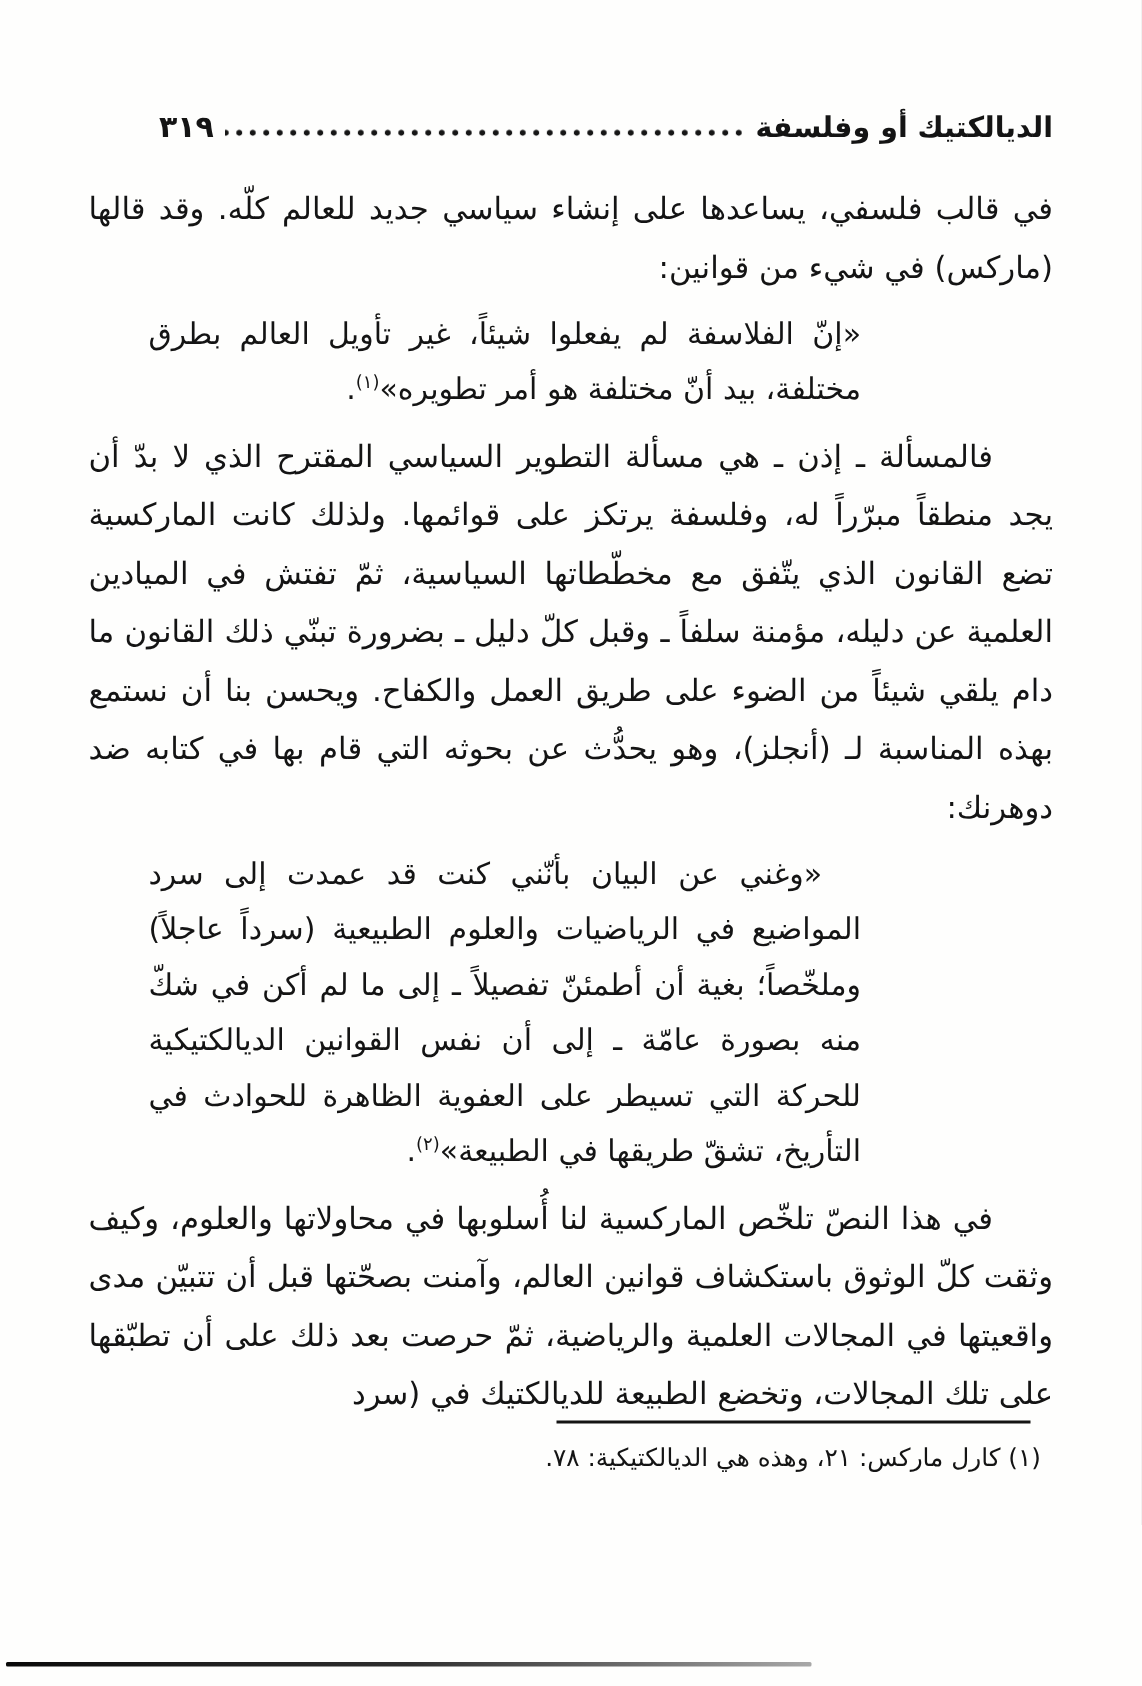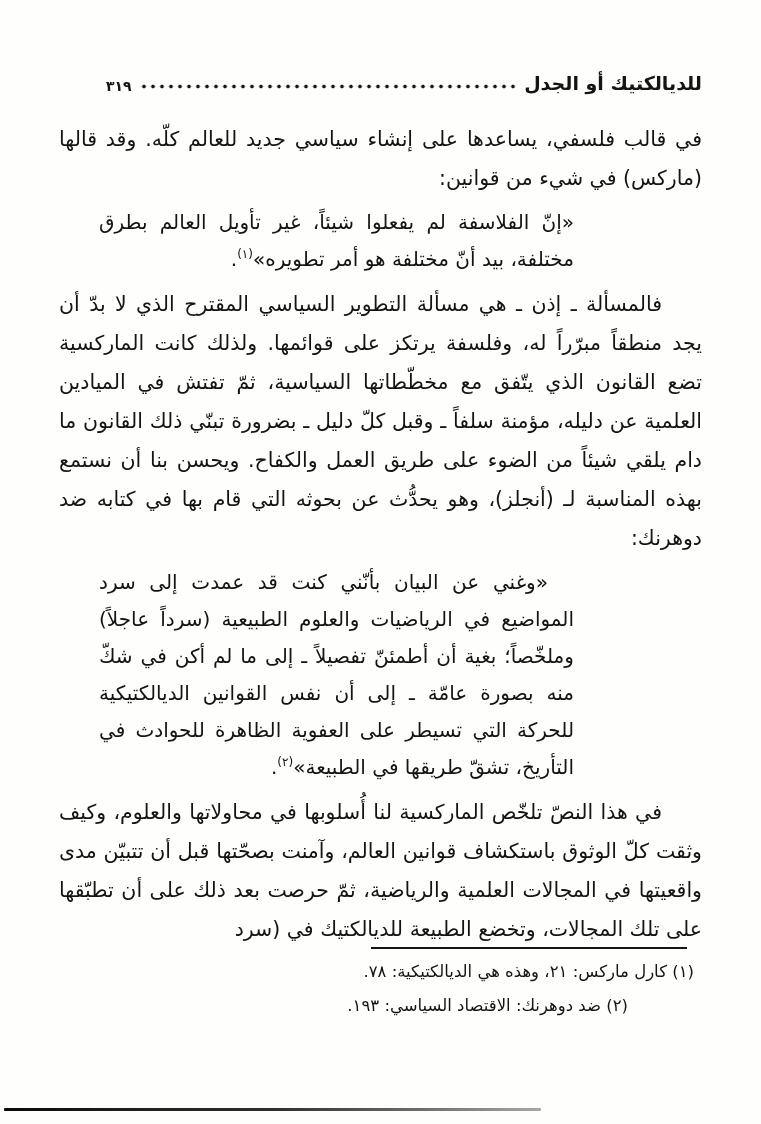--- a/index.html
+++ b/index.html
@@ -19,21 +19,21 @@
     position:absolute; top:72px; right:59px; left:106px;
     display:flex; align-items:flex-end;
     font-weight:bold;
   }
   .chapter-title { white-space:nowrap; font-size:19px; letter-spacing:.2px; }
   .dot-leader {
     flex:1; height:7px; margin:0 7px 4px 7px;
     background-image:radial-gradient(circle, #161616 1.7px, transparent 2.2px);
     background-size:9px 7px; background-repeat:repeat-x; background-position:right center;
   }
-  .page-number { white-space:nowrap; font-size:14px; }
+  .page-number { white-space:nowrap; font-size:20px; }
 
   
   .body-text {
     position:absolute; top:120px; right:59px; width:643px;
     font-size:20.5px; line-height:39px;
     text-align:justify;
   }
   .para { margin:0 0 6px 0; text-indent:40px; }
   .para.first { text-indent:0; }
   .quote {
@@ -65,21 +65,21 @@
     background:linear-gradient(90deg, #090909 0%, #1c1c1c 20%, #2e2e2e 50%, #6e6e6e 78%, #a8a8a8 100%);
     border-radius:1px;
   }
 </style>
 </head>
 <body>
 
 <div class="page">
 
   <div class="header">
-    <span class="chapter-title">للديالكتيك أو الجدل</span>
+    <span class="chapter-title">الديالكتيك أو وفلسفة</span>
     <span class="dot-leader"></span>
     <span class="page-number">٣١٩</span>
   </div>
 
   <div class="body-text">
 
     <p class="para first">في قالب فلسفي، يساعدها على إنشاء سياسي جديد للعالم كلّه. وقد قالها (ماركس) في شيء من قوانين:</p>
 
     <p class="quote q1"><span>«إنّ الفلاسفة لم يفعلوا شيئاً، غير تأويل العالم بطرق مختلفة، بيد أنّ مختلفة هو أمر تطويره»</span><sup class="fn-ref">(١)</sup><span>.</span></p>
 
@@ -87,18 +87,17 @@
 
     <p class="quote q2"><span>«وغني عن البيان بأنّني كنت قد عمدت إلى سرد المواضيع في الرياضيات والعلوم الطبيعية (سرداً عاجلاً) وملخّصاً؛ بغية أن أطمئنّ تفصيلاً ـ إلى ما لم أكن في شكّ منه بصورة عامّة ـ إلى أن نفس القوانين الديالكتيكية للحركة التي تسيطر على العفوية الظاهرة للحوادث في التأريخ، تشقّ طريقها في الطبيعة»</span><sup class="fn-ref">(٢)</sup><span>.</span></p>
 
     <p class="para">في هذا النصّ تلخّص الماركسية لنا أُسلوبها في محاولاتها والعلوم، وكيف وثقت كلّ الوثوق باستكشاف قوانين العالم، وآمنت بصحّتها قبل أن تتبيّن مدى واقعيتها في المجالات العلمية والرياضية، ثمّ حرصت بعد ذلك على أن تطبّقها على تلك المجالات، وتخضع الطبيعة للديالكتيك في (سرد</p>
 
   </div>
 
   <div class="footnotes">
     <div class="fn-rule"></div>
     <p class="footnote fn1">(١) كارل ماركس: ٢١، وهذه هي الديالكتيكية: ٧٨.</p>
-    <p class="footnote fn2">(٢) ضد دوهرنك: الاقتصاد السياسي: ١٩٣.</p>
   </div>
 
   <div class="edge-line"></div>
 
 </div>
 
 </body></html>

